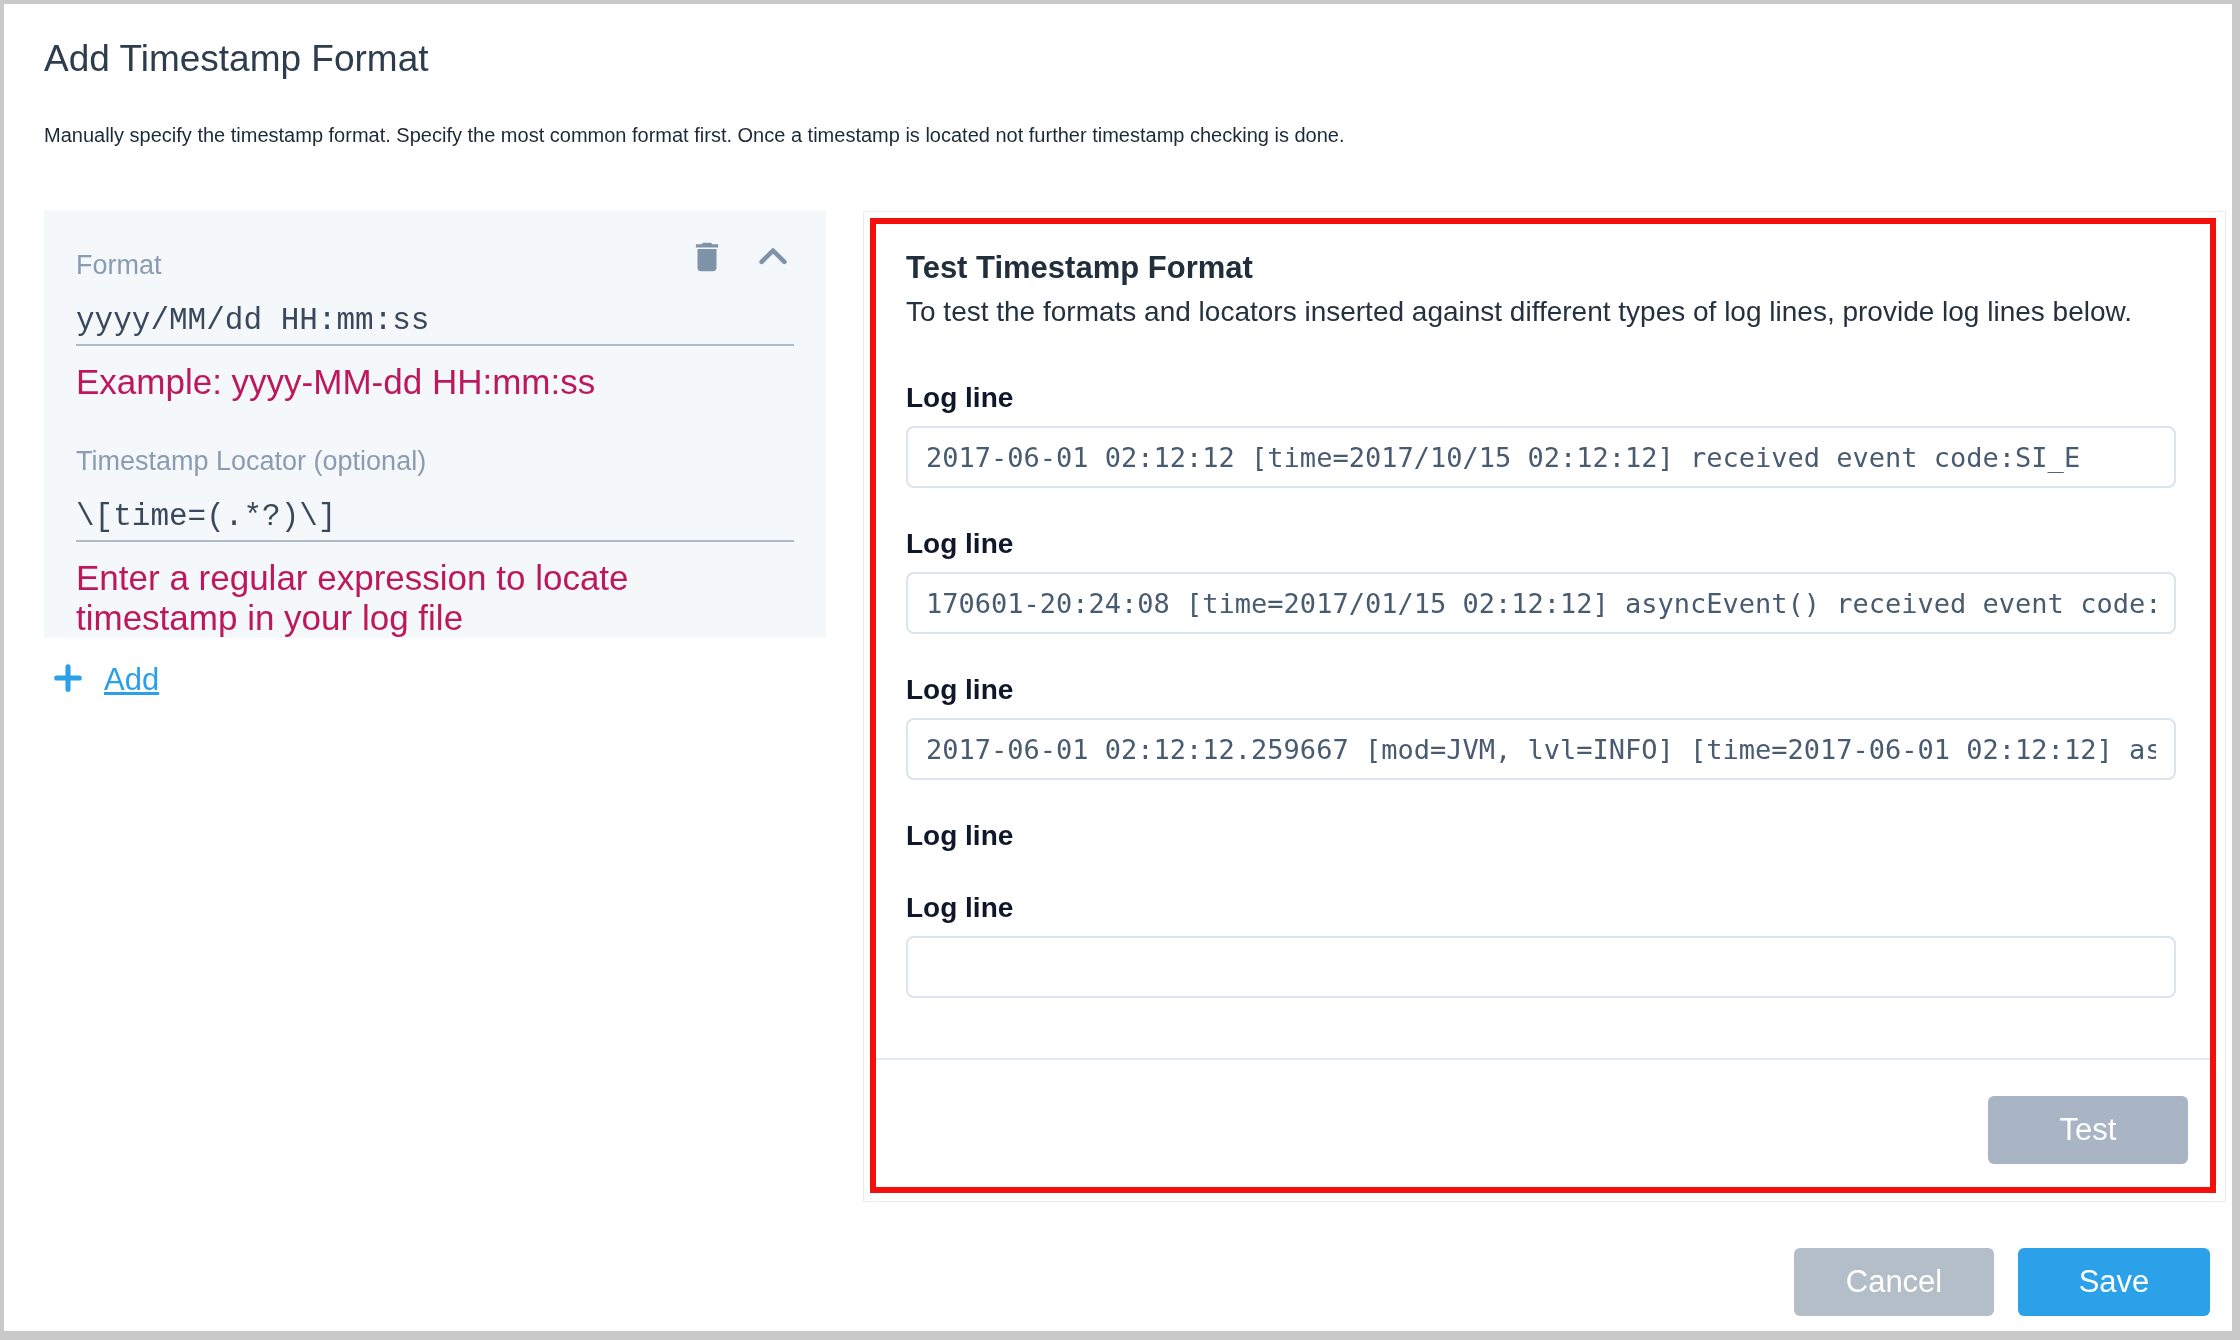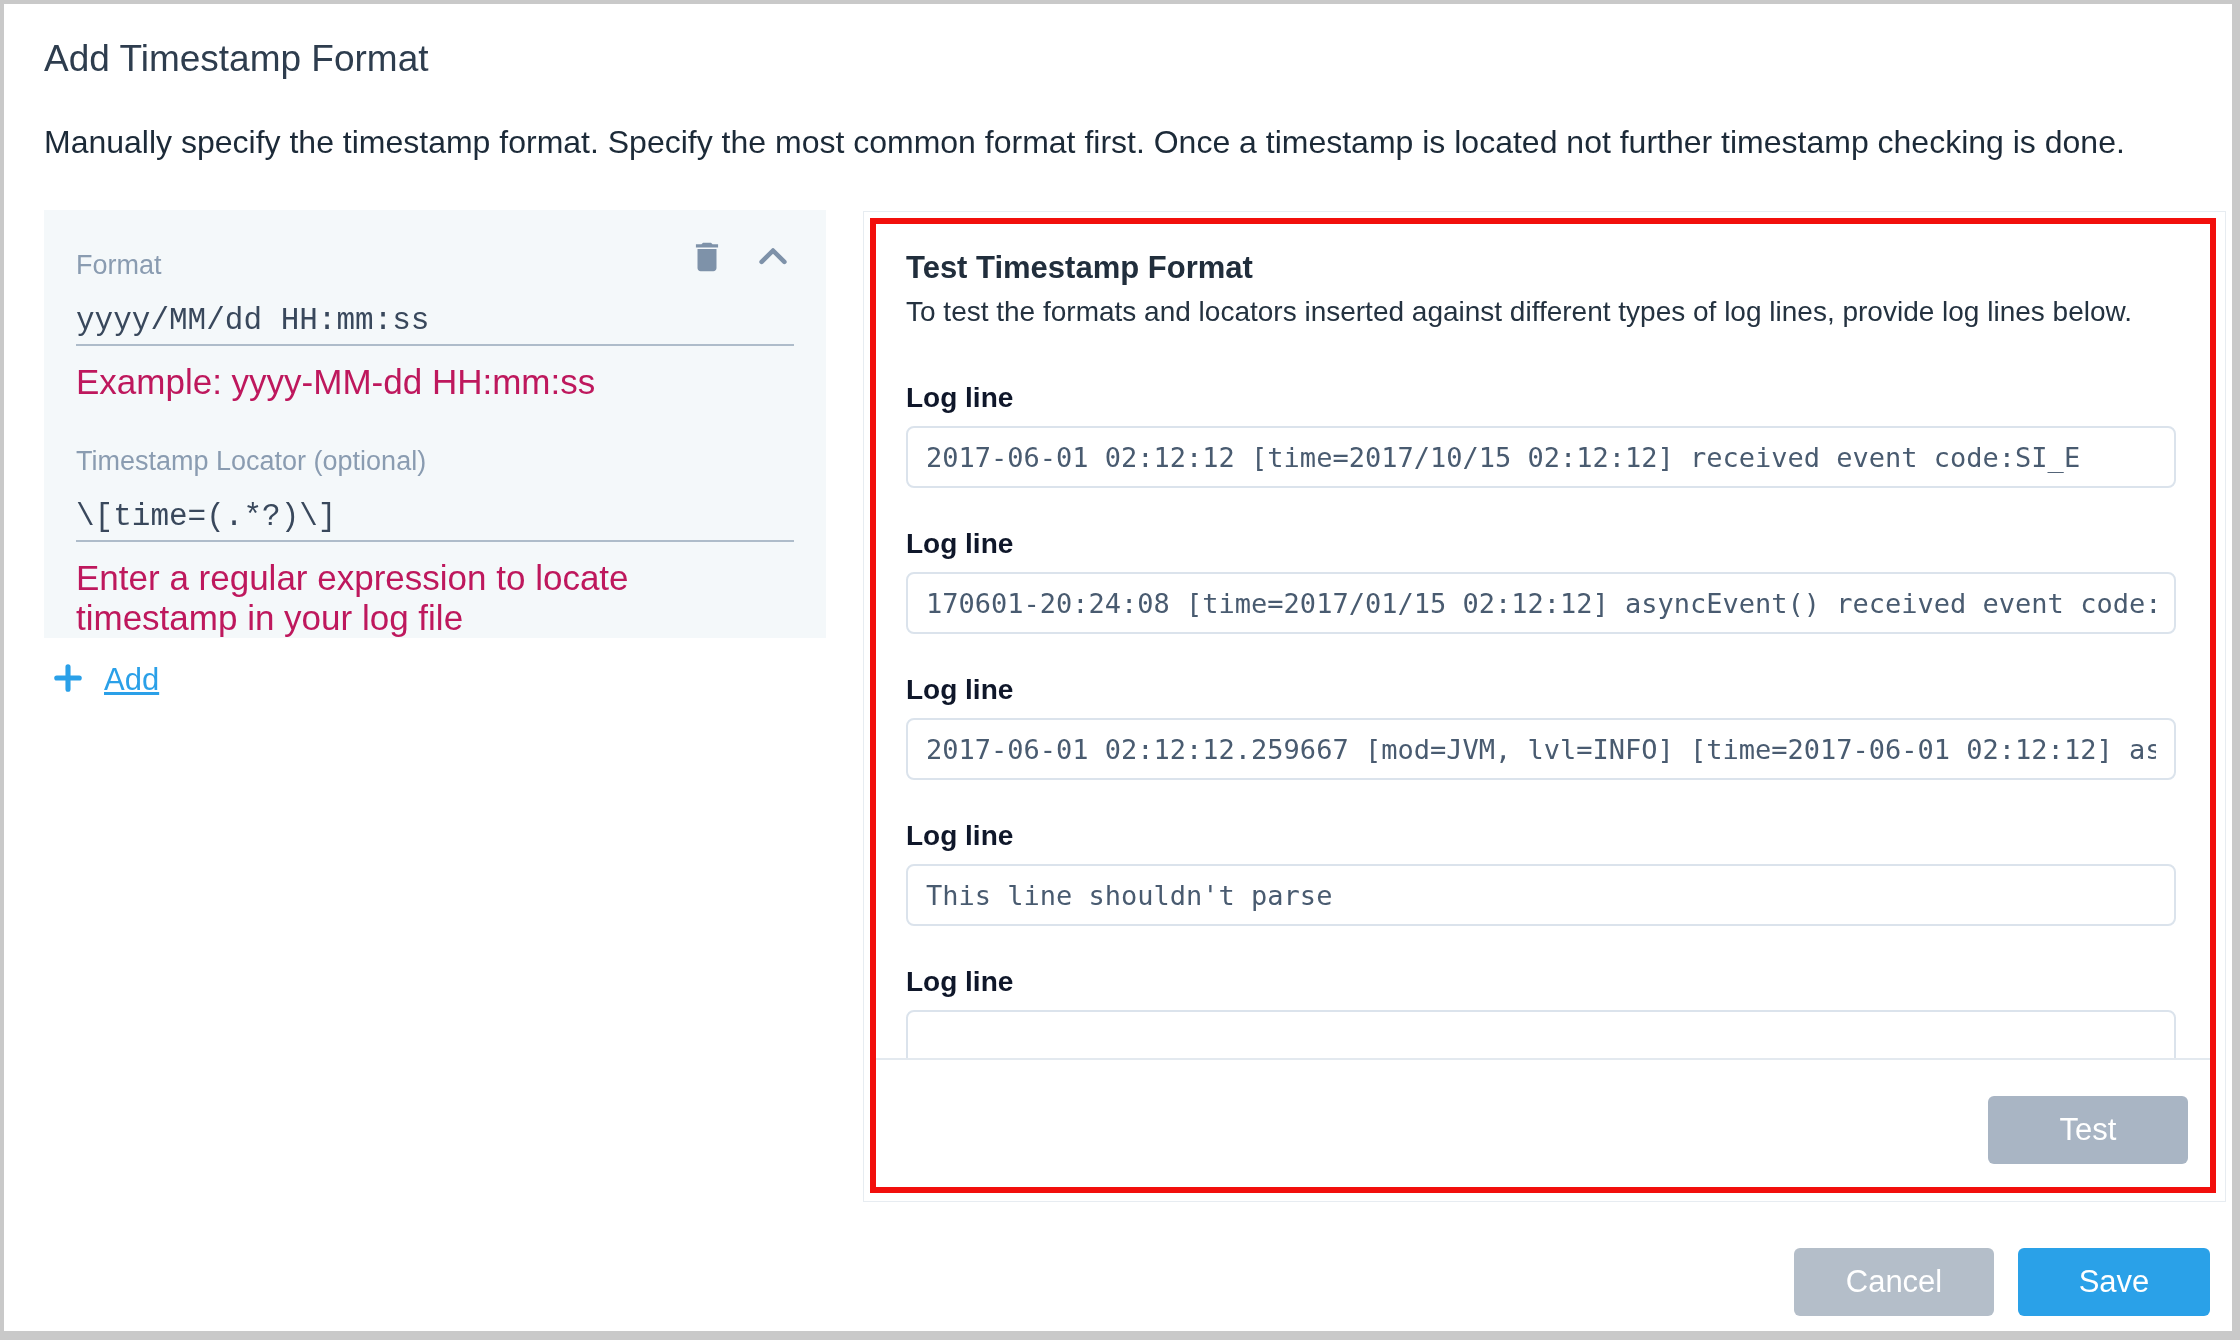--- a/index.html
+++ b/index.html
@@ -13,21 +13,21 @@
     border-bottom-width:9px;
     font-family:"Liberation Sans", sans-serif;
     overflow:hidden;
   }
   .page-title {
     position:absolute; left:40px; top:34px;
     font-size:37px; font-weight:400; color:#2e3d4e; margin:0;
   }
   .page-desc {
     position:absolute; left:40px; top:120px;
-    font-size:32px; font-weight:400; color:#1c2a38; margin:0;
+    font-size:20px; font-weight:400; color:#1c2a38; margin:0;
   }
   
   .format-card {
     position:absolute; left:40px; top:206px;
     width:782px; height:428px;
     background:#f4f8fa;
     padding:26px 32px;
   }
   .card-head { display:flex; justify-content:space-between; align-items:flex-start; }
   .field-label { font-size:27px; color:#8a9cb1; margin-top:14px; }
@@ -166,21 +166,20 @@
       <div class="log-group">
         <div class="log-label">Log line</div>
         <input class="log-input" type="text" value="170601-20:24:08 [time=2017/01/15 02:12:12] asyncEvent() received event code:" style="">
       </div>
       <div class="log-group">
         <div class="log-label">Log line</div>
         <input class="log-input" type="text" value="2017-06-01 02:12:12.259667 [mod=JVM, lvl=INFO] [time=2017-06-01 02:12:12] as" style="">
       </div>
       <div class="log-group">
         <div class="log-label">Log line</div>
-        <input class="log-input" type="text" value="This line shouldn't parse" style="">
       </div>
       <div class="log-group">
         <div class="log-label">Log line</div>
         <input class="log-input" type="text" style="">
       </div>
     </div>
     <div class="test-footer">
       <button class="btn btn-test">Test</button>
     </div>
   </div>

